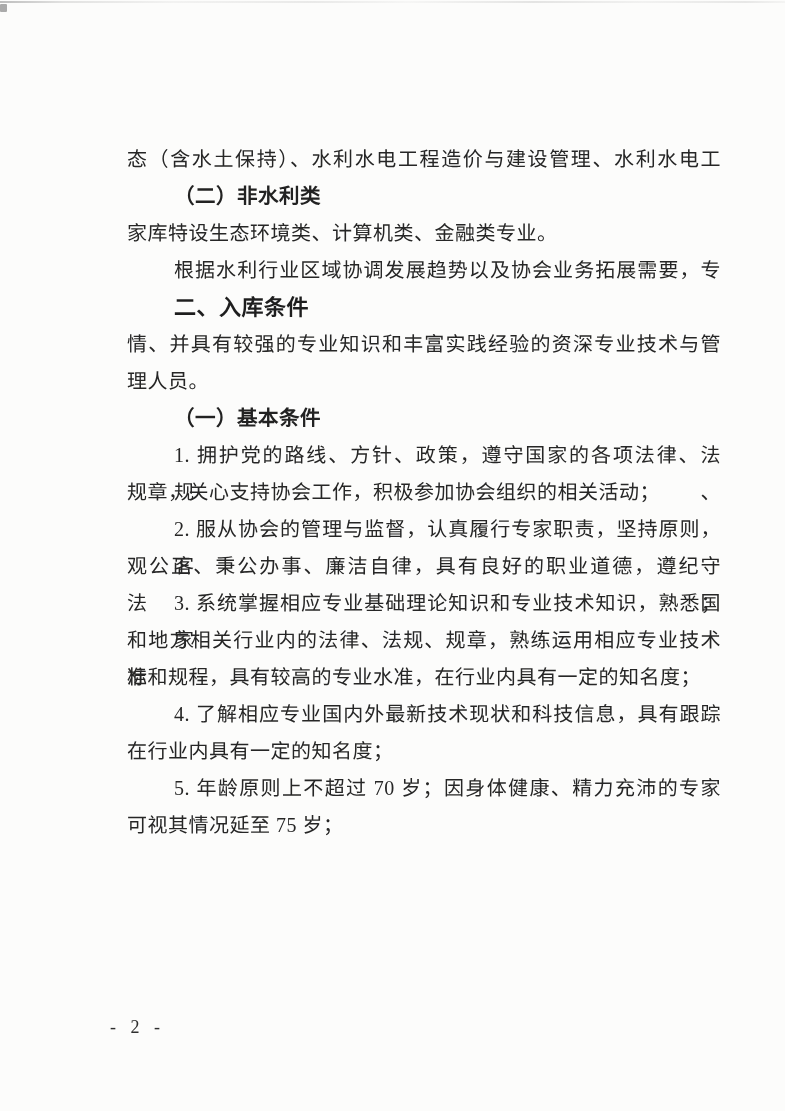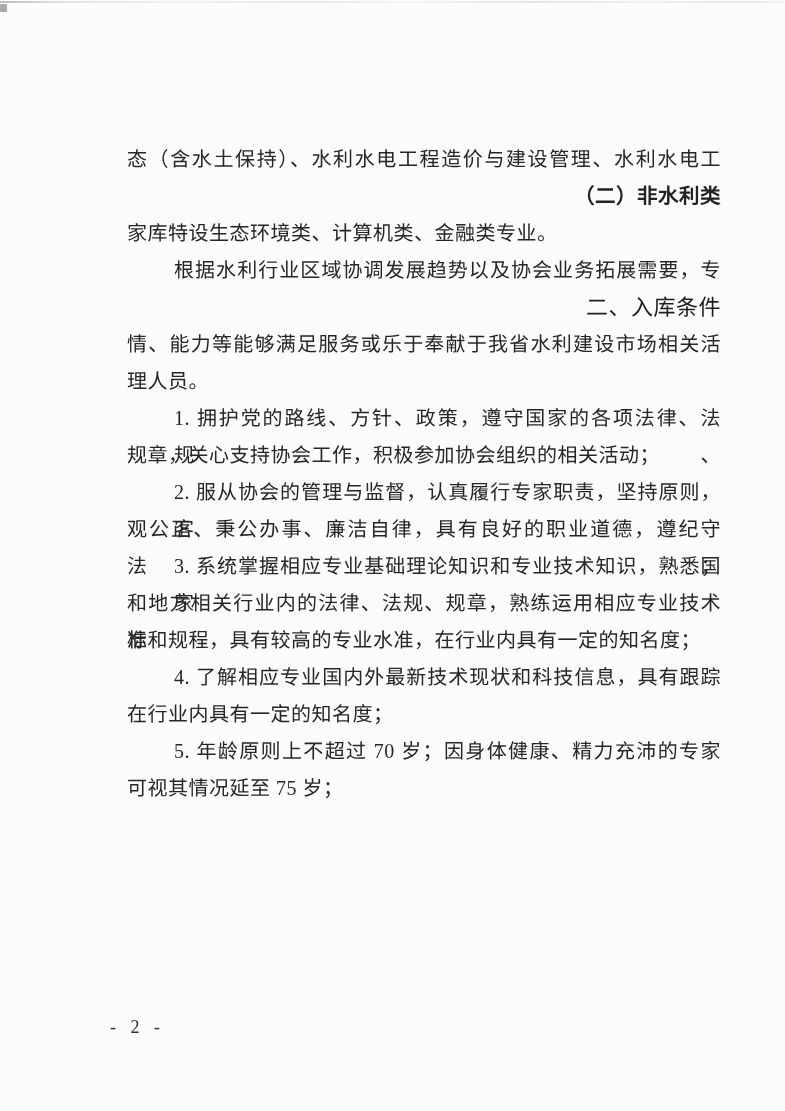--- a/index.html
+++ b/index.html
@@ -44,29 +44,28 @@
   }
   .line {
     height: 37px;
     line-height: 37px;
     font-size: 20px;
     letter-spacing: 0.5px;
     white-space: pre-wrap;
   }
   .line.indent {
     padding-left: 47px;
-    text-align: right;
   }
   .line.fill {
     text-align: justify;
     text-align-last: justify;
   }
   .line.section-heading {
     font-family: "Liberation Sans", "DejaVu Sans", sans-serif;
-    font-weight: 400;
+    font-weight: 700;
     font-size: 22px;
     color: #1e1e1e;
   }
   .line.sub-heading {
     font-weight: 600;
     font-size: 20.5px;
     color: #222222;
   }
   .page-number {
     position: absolute;
@@ -85,22 +84,23 @@
   <div class="top-edge"></div>
   <div class="corner-mark"></div>
 
   <div class="content">
 
   <div class="line body fill">态（含水土保持）、水利水电工程造价与建设管理、水利水电工</div>
       <div class="line sub-heading indent">（二）非水利类</div>
       <div class="line body">家库特设生态环境类、计算机类、金融类专业。</div>
       <div class="line body indent fill">根据水利行业区域协调发展趋势以及协会业务拓展需要，专</div>
       <div class="line section-heading indent">二、入库条件</div>
-      <div class="line body fill">情、能力等能够满足服务或乐于奉献于我省水利建设市场相关活</div>
+      <div class="line body fill">情、并具有较强的专业知识和丰富实践经验的资深专业技术与管</div>
       <div class="line body">理人员。</div>
+      <div class="line sub-heading indent">（一）基本条件</div>
       <div class="line body indent fill">1. 拥护党的路线、方针、政策，遵守国家的各项法律、法规、</div>
       <div class="line body">规章，关心支持协会工作，积极参加协会组织的相关活动；</div>
       <div class="line body indent fill">2. 服从协会的管理与监督，认真履行专家职责，坚持原则，客</div>
       <div class="line body fill">观公正、秉公办事、廉洁自律，具有良好的职业道德，遵纪守法；</div>
       <div class="line body indent fill">3. 系统掌握相应专业基础理论知识和专业技术知识，熟悉国家</div>
       <div class="line body fill">和地方相关行业内的法律、法规、规章，熟练运用相应专业技术标</div>
       <div class="line body">准和规程，具有较高的专业水准，在行业内具有一定的知名度；</div>
       <div class="line body indent fill">4. 了解相应专业国内外最新技术现状和科技信息，具有跟踪</div>
       <div class="line body">在行业内具有一定的知名度；</div>
       <div class="line body indent fill">5. 年龄原则上不超过 70 岁；因身体健康、精力充沛的专家</div>

